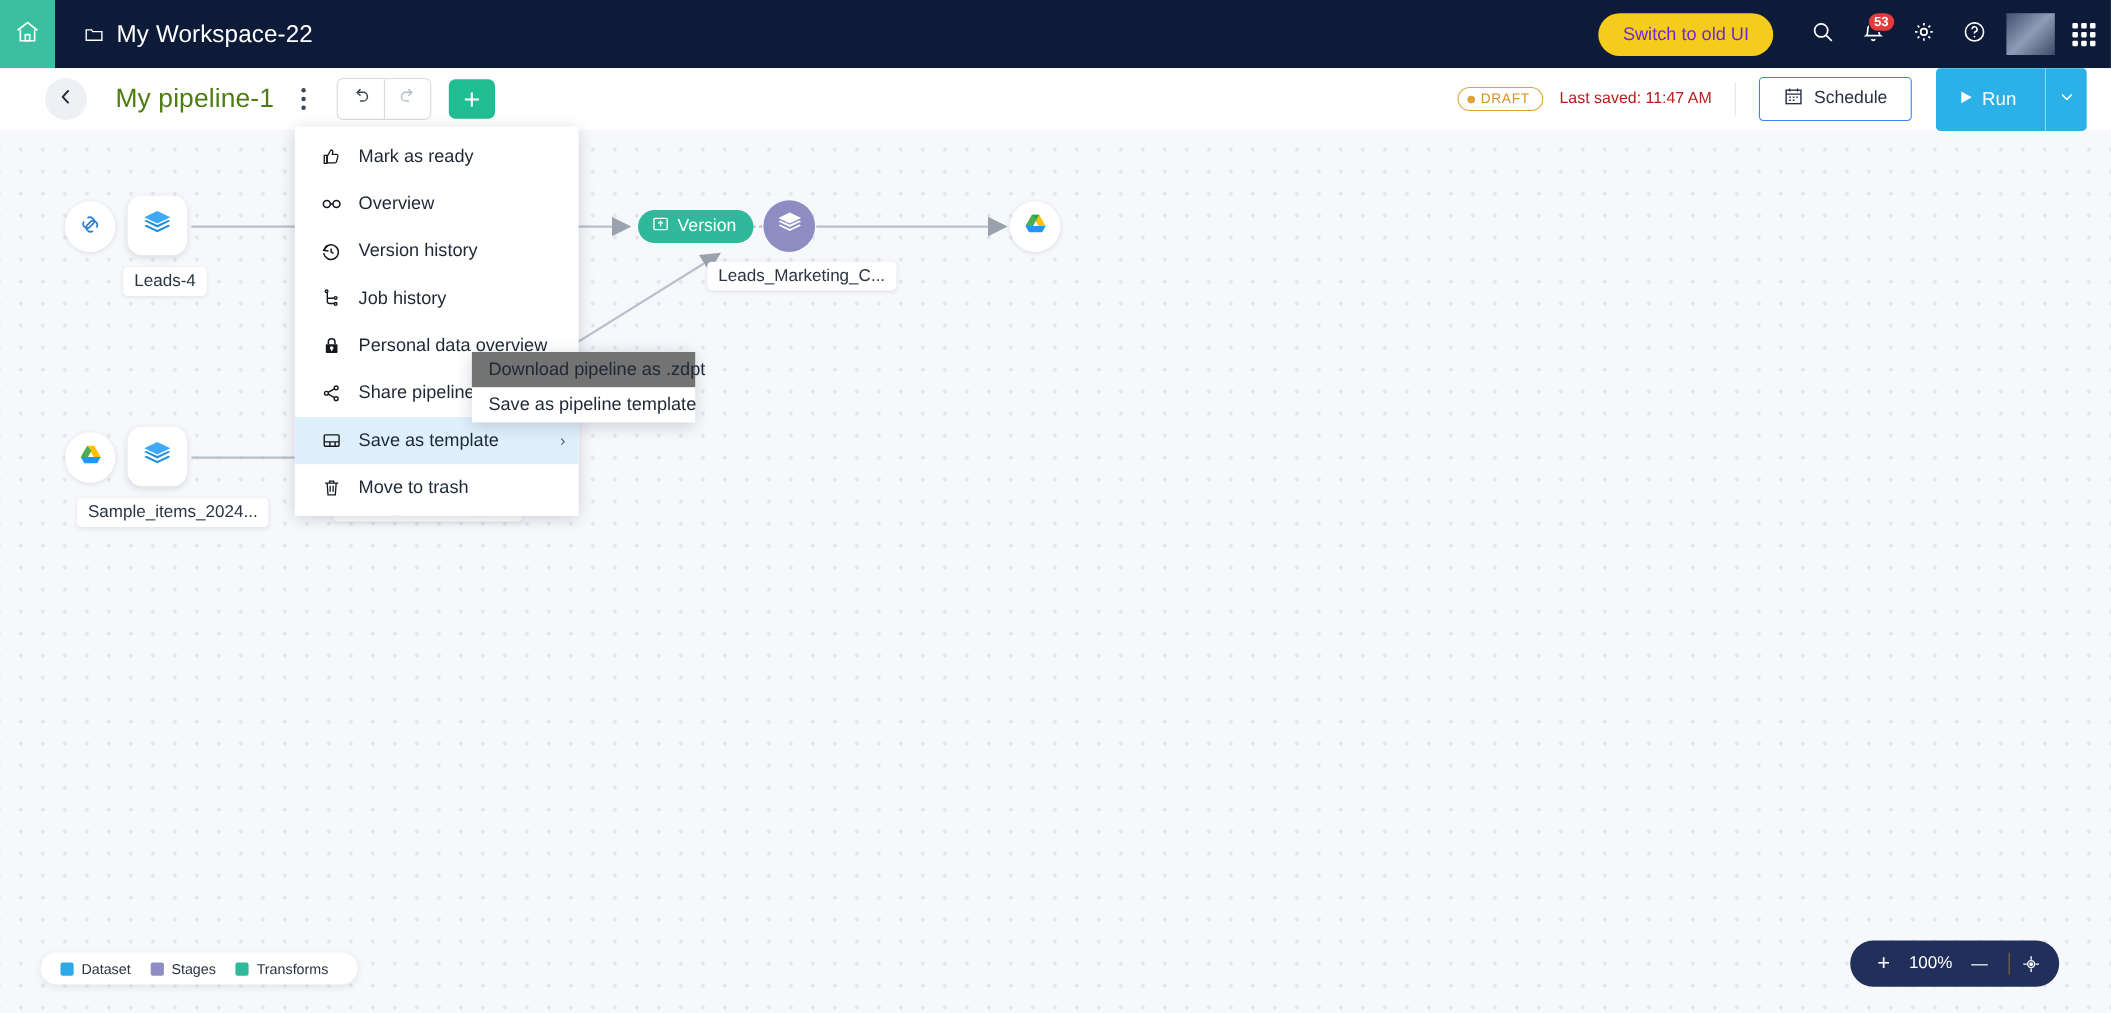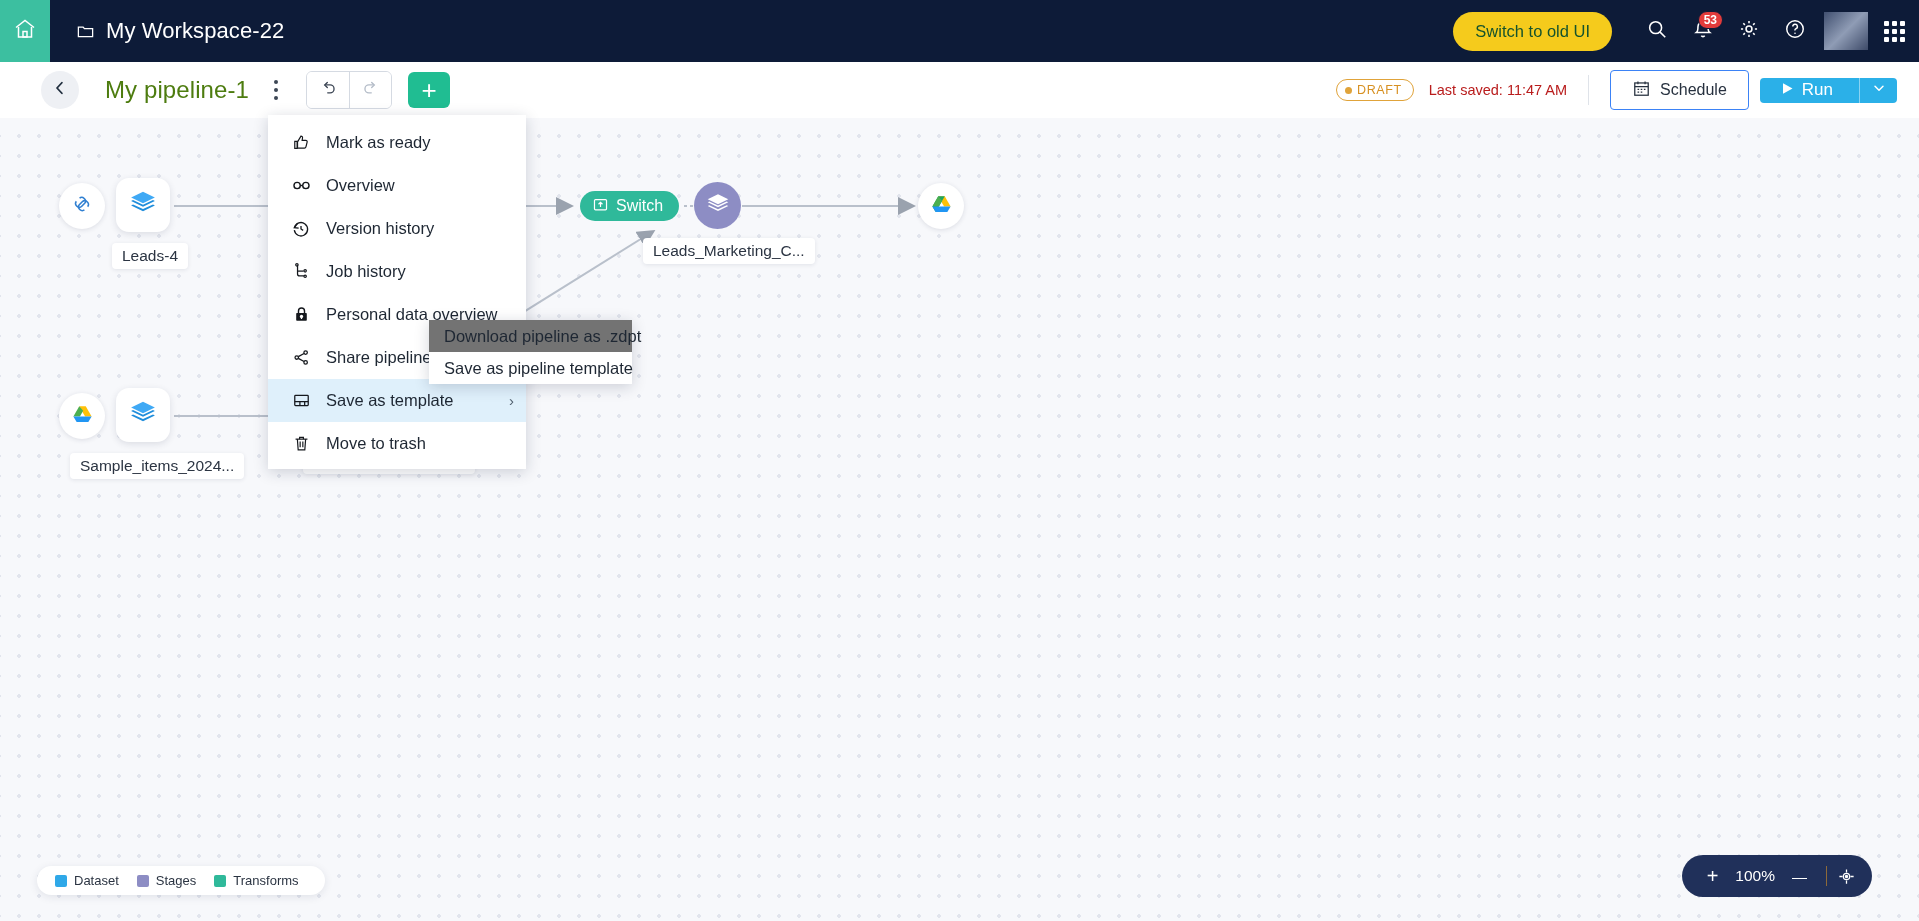--- a/index.html
+++ b/index.html
@@ -30,21 +30,21 @@
   }
   .ws-folder svg { width: 19px; height: 19px; display: block; }
   .ws-title {
     color: #ffffff; font-size: 22px; letter-spacing: 0.1px;
   }
   .topbar-right {
     margin-left: auto; display: flex; align-items: center; gap: 0;
     padding-right: 14px;
   }
   .switch-btn {
-    background: #f5cb1c; color: #14532d;
+    background: #f5cb1c; color: #6d28d9;
     border: none; border-radius: 22px;
     font-size: 16.5px; font-family: "Liberation Sans", sans-serif;
     padding: 10px 22px; cursor: pointer; font-weight: 400;
     margin-right: 22px; white-space: nowrap;
   }
   .ticon {
     width: 46px; height: 46px;
     display: flex; align-items: center; justify-content: center;
     cursor: pointer; position: relative;
   }
@@ -126,22 +126,22 @@
     color: #b91c1c; font-size: 14.5px; margin-left: 15px;
   }
   .tb-divider { width:1px; height: 30px; background: #dfe3e9; margin: 0 21px; }
   .sched-btn {
     border: 1px solid #3b82f6; background: #fff; border-radius: 4px;
     height: 40px; display: flex; align-items: center; gap: 9px;
     padding: 0 21px; font-size: 16px; color: #27313f; cursor: pointer;
     font-family: "Liberation Sans", sans-serif;
   }
   .run-group {
-    display: flex; margin-left: 11px; border-radius: 4px; overflow: hidden;
-    background: #2bb0e8; height: 25px;
+    display: flex; margin-left: 22px; border-radius: 4px; overflow: hidden;
+    background: #2bb0e8; height: 57px;
   }
   .run-btn {
     display: flex; align-items: center; gap: 8px;
     color: #fff; font-size: 17px; padding: 0 26px 0 22px;
     cursor: pointer;
   }
   .run-caret {
     width: 38px; display: flex; align-items: center; justify-content: center;
     border-left: 1px solid rgba(255,255,255,0.45); cursor: pointer;
   }
@@ -428,21 +428,21 @@
   </div>
   <div class="node-label" style="left:112px;top:125px;">Leads-4</div>
 
   <div class="append-pill" style="left:580px;top:73px;">
     <span>
       <svg width="17" height="17" viewBox="0 0 24 24" fill="none" stroke="#ffffff" stroke-width="1.7">
         <rect x="3.5" y="5" width="17" height="14.5" rx="1.5"></rect>
         <path d="M12 15.5V9M9.2 11.6 12 8.8l2.8 2.8"></path>
       </svg>
     </span>
-    <span>Switch</span>
+    <span>Version</span>
   </div>
 
   <div class="stage-circ" style="left:694px;top:64px;">
     <span>
       <svg width="26" height="26" viewBox="0 0 24 24">
         <path d="M12 3 21.5 7.6 12 12.2 2.5 7.6z" fill="#ffffff"></path>
         <path d="M12 13.3 20 9.6l1.5.8L12 15 2.5 10.4 4 9.6z" fill="#ffffff"></path>
         <path d="M12 16.8 20 13.1l1.5.8L12 18.5 2.5 13.9 4 13.1z" fill="#ffffff"></path>
       </svg>
     </span>

